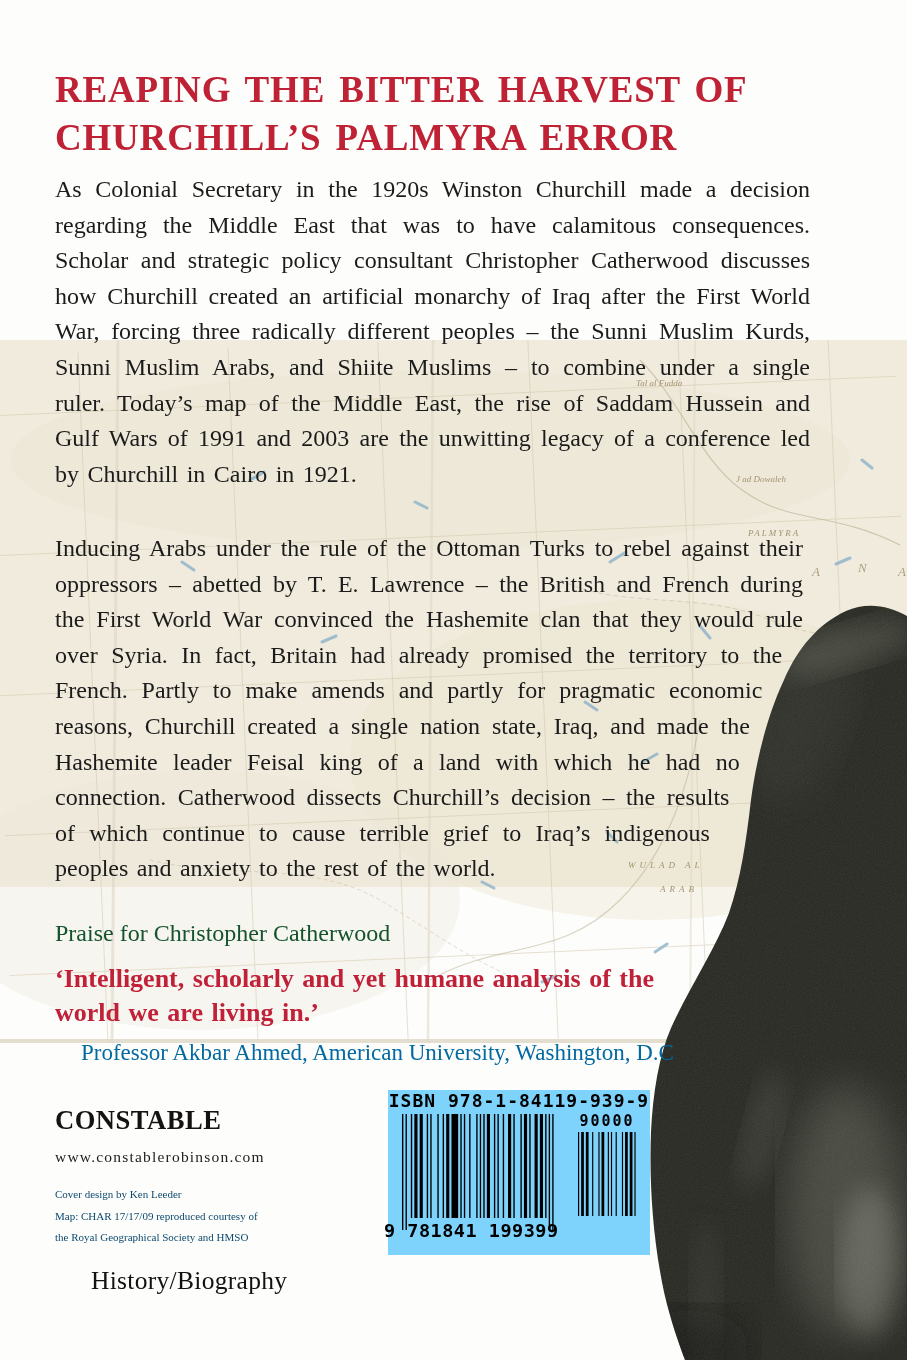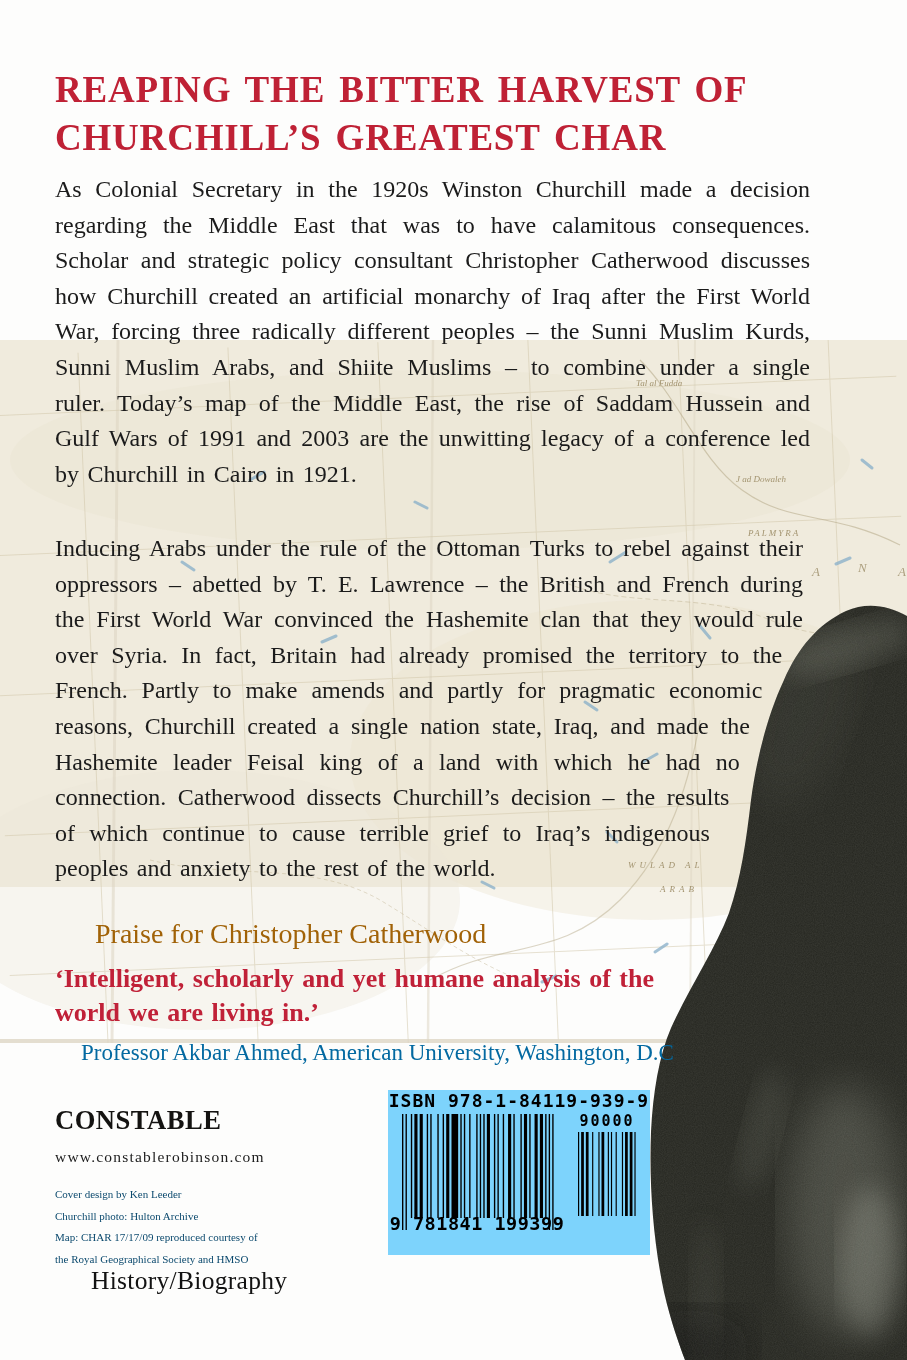--- a/index.html
+++ b/index.html
@@ -28,21 +28,21 @@
     text-align:justify; word-spacing:2.5px;
   }
   .para-1{top:172px;}
   .para-2{top:531px;}
   .suit-float{
     float:right; width:160px; height:367px;
     shape-outside:polygon(159px 0px,159px 122px,126px 158px,110px 202px,97px 242px,91px 277px,69px 314px,54px 350px,48px 367px,160px 367px);
     shape-margin:6px;
   }
   .praise{position:absolute; left:55px; top:918px; width:642px;}
-  .praise-heading{color:#a16207; font-size:28px; line-height:31px;margin-left:40px;}
+  .praise-heading{color:#14532d; font-size:24px; line-height:31px;}
   .praise-quote{
     color:#c02138; font-weight:bold; font-size:26px; line-height:34px;
     margin-top:13px; word-spacing:2px; width:642px;
   }
   .praise-attr{color:#0369a1; font-size:23px; line-height:29px; margin-top:8px; width:640px;margin-left:26px;}
   
   .publisher-name{
     position:absolute; left:55px; top:1104px;
     font-weight:bold; font-size:28px; letter-spacing:0.5px; color:#141311;
     transform:scaleX(.95); transform-origin:left;
@@ -65,22 +65,22 @@
     background:#7dd3fc;
     font-family:"DejaVu Sans Mono","Liberation Mono",monospace;
   }
   .isbn-label{
     position:absolute; left:0; top:0; width:262px; text-align:center;
     font-size:18px; font-weight:bold; letter-spacing:1px; color:#000;
     white-space:nowrap;
   }
   .main-bars{position:absolute; left:14px; top:24px;}
   .ean-digits{
-    position:absolute; left:-4px; top:123px; width:186px;
-    font-size:18.5px; font-weight:bold; color:#000; text-align:center;
+    position:absolute; left:-4px; top:130px; width:186px;
+    font-size:18.5px; font-weight:bold; color:#000; 
     letter-spacing:0.5px; white-space:nowrap;
   }
   .supp-num{
     position:absolute; left:188px; top:22px; width:62px; text-align:center;
     font-size:15px; font-weight:bold; color:#000; letter-spacing:2px;
   }
   .supp-bars{position:absolute; left:190px; top:42px;}
 </style>
 </head>
 <body>
@@ -177,42 +177,41 @@
       <ellipse cx="870" cy="1262" rx="30" ry="75" fill="#b8bbae" opacity="0.25" filter="url(#soft)"></ellipse>
       <ellipse cx="762" cy="1130" rx="18" ry="62" fill="#7d8073" opacity="0.20" filter="url(#soft)" transform="rotate(14 762 1130)"></ellipse>
       <ellipse cx="706" cy="1305" rx="15" ry="85" fill="#6f7266" opacity="0.16" filter="url(#soft)"></ellipse>
       <ellipse cx="690" cy="1350" rx="60" ry="40" fill="#0f100d" opacity="0.45" filter="url(#soft2)"></ellipse>
       <rect x="620" y="580" width="300" height="790" filter="url(#grain)"></rect>
     </g>
   </svg>
 
   <div class="title">
     <div>REAPING THE BITTER HARVEST OF</div>
-    <div>CHURCHILL’S GREATEST CHAR</div>
+    <div>CHURCHILL’S PALMYRA ERROR</div>
   </div>
 
   <div class="para para-1">As Colonial Secretary in the 1920s Winston Churchill made a decision regarding the Middle East that was to have calamitous consequences. Scholar and strategic policy consultant Christopher Catherwood discusses how Churchill created an artificial monarchy of Iraq after the First World War, forcing three radically different peoples – the Sunni Muslim Kurds, Sunni Muslim Arabs, and Shiite Muslims – to combine under a single ruler. Today’s map of the Middle East, the rise of Saddam Hussein and Gulf Wars of 1991 and 2003 are the unwitting legacy of a conference led by Churchill in Cairo in 1921.</div>
 
   <div class="para para-2">
     <div class="suit-float"></div>
     <span>Inducing Arabs under the rule of the Ottoman Turks to rebel against their oppressors – abetted by T. E. Lawrence – the British and French during the First World War convinced the Hashemite clan that they would rule over Syria. In fact, Britain had already promised the territory to the French. Partly to make amends and partly for pragmatic economic reasons, Churchill created a single nation state, Iraq, and made the Hashemite leader Feisal king of a land with which he had no connection. Catherwood dissects Churchill’s decision – the results of which continue to cause terrible grief to Iraq’s indigenous peoples and anxiety to the rest of the world.</span>
   </div>
 
   <div class="praise">
     <div class="praise-heading">Praise for Christopher Catherwood</div>
     <div class="praise-quote">‘Intelligent, scholarly and yet humane analysis of the world we are living in.’</div>
     <div class="praise-attr">Professor Akbar Ahmed, American University, Washington, D.C</div>
   </div>
 
   <div class="publisher-name">CONSTABLE</div>
   <div class="publisher-web">www.constablerobinson.com</div>
 
   <div class="credits">
     <div>Cover design by Ken Leeder</div>
-    <div>Churchill photo: Hulton Archive</div>
     <div>Map: CHAR 17/17/09 reproduced courtesy of</div>
     <div>the Royal Geographical Society and HMSO</div>
   </div>
 
   <div class="category">History/Biography</div>
 
   <div class="barcode">
     <div class="isbn-label">ISBN 978-1-84119-939-9</div>
     <svg class="main-bars" id="mainBars" width="152" height="118">
         <rect x="0.00" y="0" width="1.37" height="116" fill="#000"></rect>

